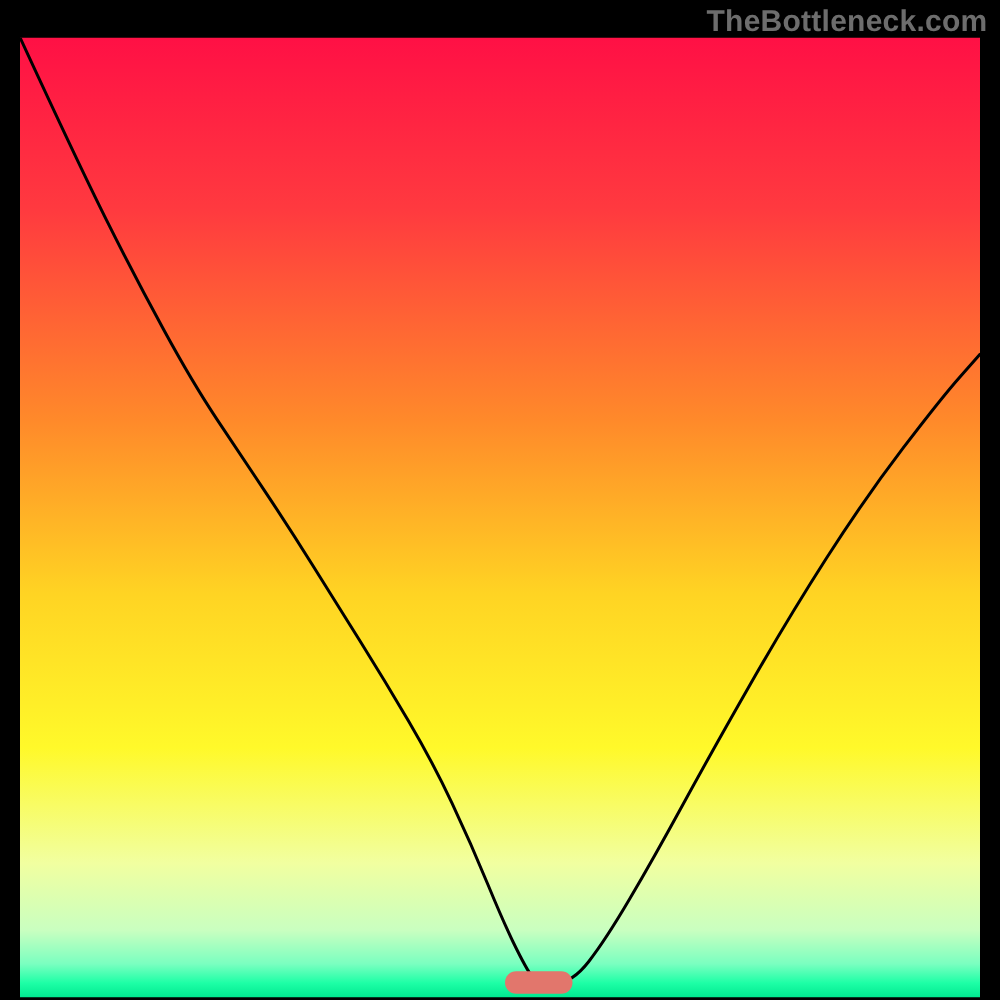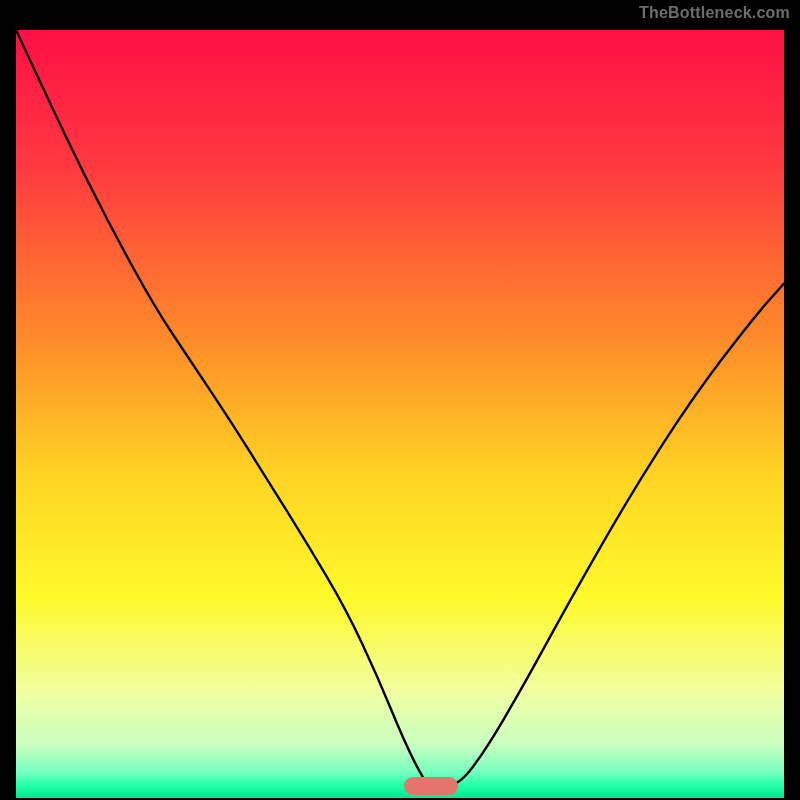--- a/index.html
+++ b/index.html
@@ -31,21 +31,21 @@
     left: 0;
     top: 0;
     width: 768px;
     height: 768px;
   }
   .watermark {
     position: absolute;
     top: 4px;
     right: 10px;
     color: #6d6d6d;
-    font-size: 16px;
+    font-size: 24px;
     font-weight: 600;
     letter-spacing: 0.2px;
   }
   .marker {
     position: absolute;
     background: #e2766c;
     border-radius: 9px;
     height: 18px;
   }
   svg.curve {

